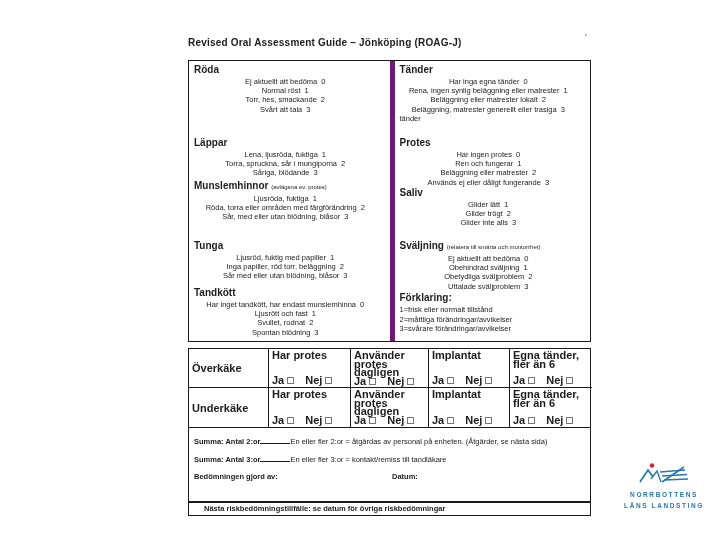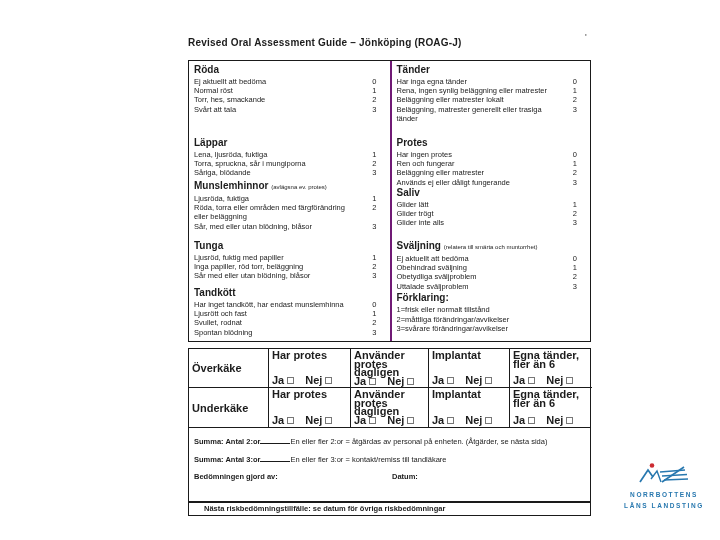--- a/index.html
+++ b/index.html
@@ -9,25 +9,25 @@
   }
   .abs{position:absolute;}
 
   
   #title{left:188px;top:37px;font-size:10px;font-weight:bold;letter-spacing:.2px;white-space:nowrap;}
   #stray{left:585px;top:32px;font-size:9px;color:#444;}
 
   
   #mainbox{left:188px;top:60px;width:403px;height:282px;border:1px solid #1a1a1a;display:flex;box-sizing:border-box;}
   .col{position:relative;width:50%;box-sizing:border-box;}
-  .col.right{border-left:2px solid #701a75;padding-left:8px;}
+  .col.right{border-left:5px solid #701a75;padding-left:8px;}
   .sec{position:absolute;left:5px;right:13px;}
   .sec-h{font-size:10px;font-weight:bold;line-height:12px;margin-bottom:1px;white-space:nowrap;}
   .sec-h .suffix{font-size:6px;font-weight:normal;letter-spacing:0;}
-  .item{display:flex;justify-content:space-between;font-size:7.5px;line-height:9.2px;}
+  .item{display:flex;justify-content:center;font-size:7.5px;line-height:9.2px;}
   .item .val{flex:none;padding-left:4px;}
   .item.cont{justify-content:flex-start;}
   .plain{font-size:7.5px;line-height:9.6px;}
 
   
   #jawtable{left:188px;top:348px;width:403px;border:1px solid #1a1a1a;display:grid;
     grid-template-columns:79px 82px 78px 81px 83px;grid-auto-rows:39px;box-sizing:border-box;}
   .jcell{border-left:1px solid #1a1a1a;padding:2px 3px;display:flex;flex-direction:column;font-size:11px;box-sizing:border-box;}
   .jcell.first{border-left:none;}
   .jcell.r1{border-bottom:1px solid #1a1a1a;}
@@ -102,23 +102,20 @@
 
     <div class="sec" style="top:119px">
       <div class="sec-h"><span>Munslemhinnor</span> <span class="suffix">(avlägsna ev. protes)</span></div>
       <div class="item">
           <span>Ljusröda, fuktiga</span>
           <span class="val">1</span>
         </div>
       <div class="item">
           <span>Röda, torra eller områden med färgförändring</span>
           <span class="val">2</span>
-        </div>
-      <div class="item cont">
-          <span>eller beläggning</span>
         </div>
       <div class="item">
           <span>Sår, med eller utan blödning, blåsor</span>
           <span class="val">3</span>
         </div>
     </div>
 
     <div class="sec" style="top:179px">
       <div class="sec-h"><span>Tunga</span></div>
       <div class="item">

